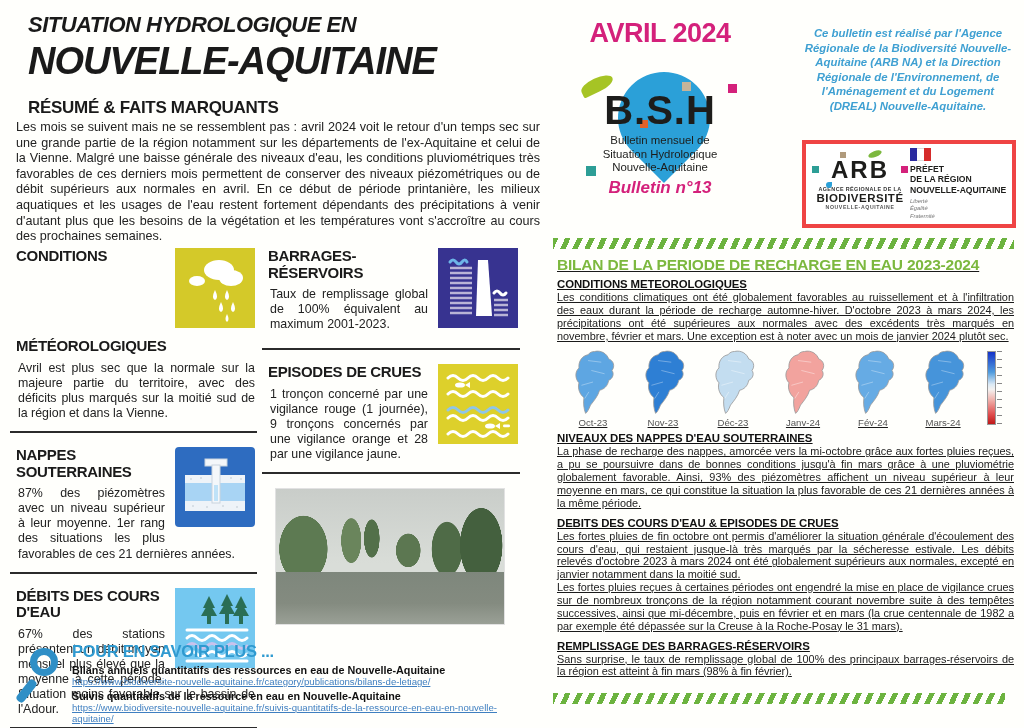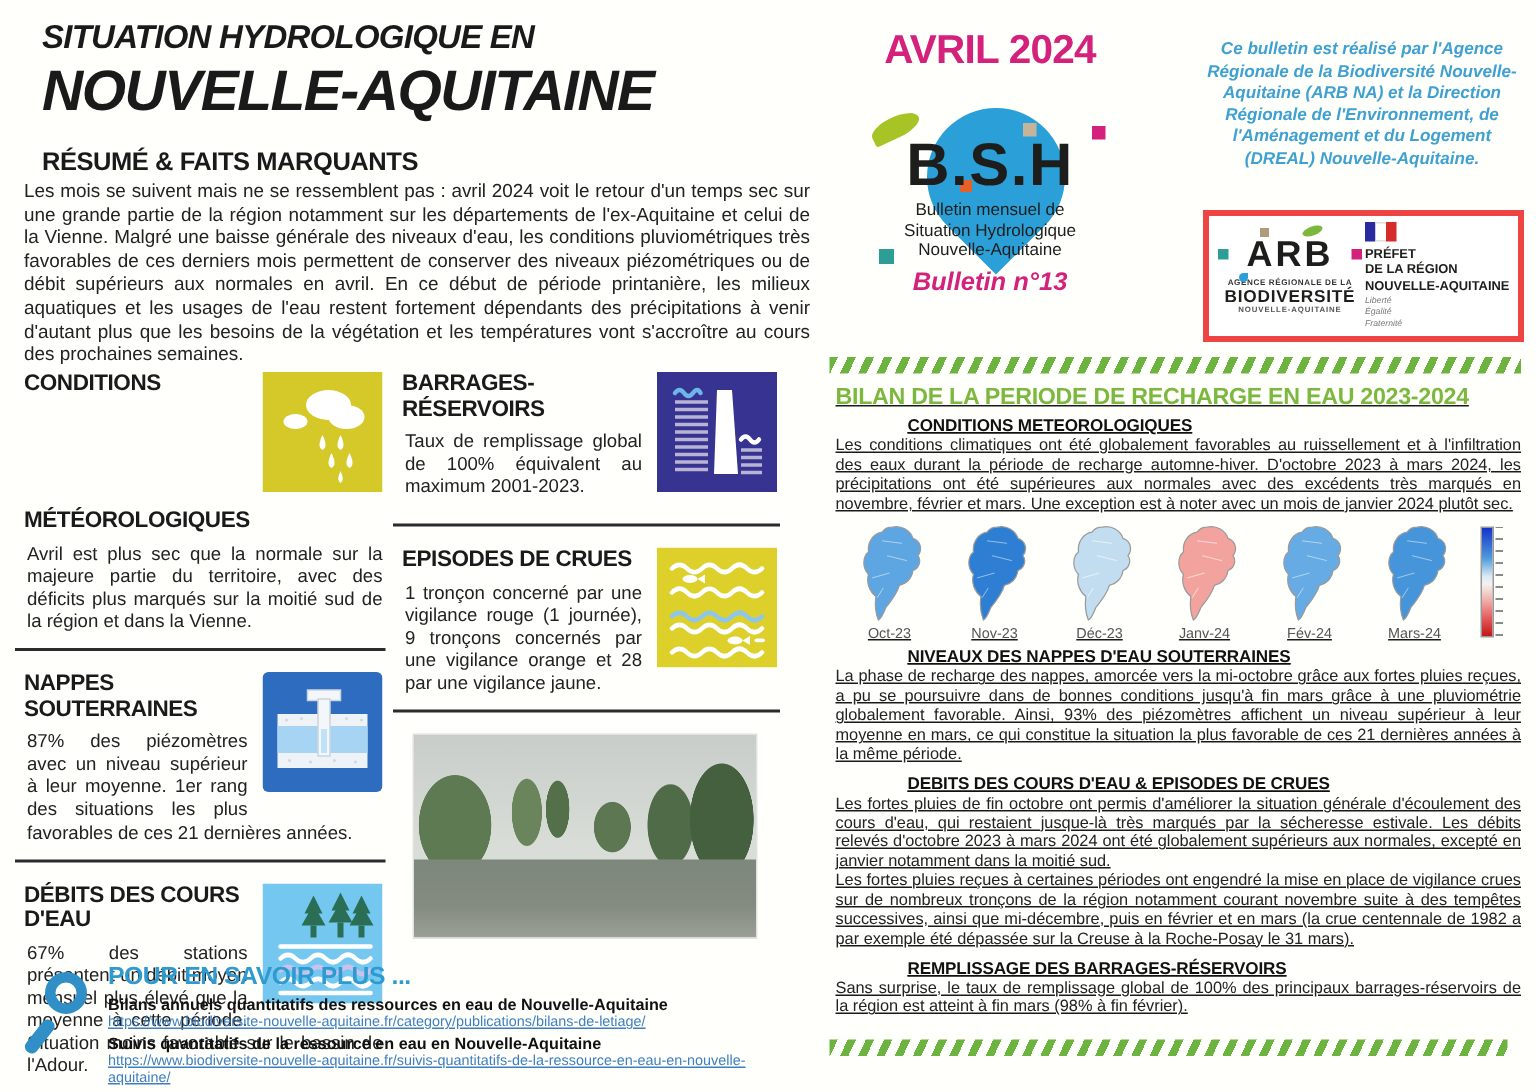--- a/index.html
+++ b/index.html
@@ -88,21 +88,21 @@
   .savoir-title { font-size:16.5px; font-weight:900; color:#2f9ad0; letter-spacing:-0.3px; margin-bottom:3px; }
   .link-label { font-size:10.8px; font-weight:700; color:#111; margin-top:3px; }
   .link-url { font-size:9.6px; color:#3f7fc0; text-decoration:underline; display:block; }
 
   
   .rightcol { position:absolute; left:553px; top:238px; width:461px; height:472px;text-decoration:underline; }
   .hatch { height:11px; background:repeating-linear-gradient(115deg, #6cb33f 0 5px, transparent 5px 11px); }
   .hatch-bottom { position:absolute; left:0; bottom:6px; width:452px; }
   .r-title { margin:7px 0 4px 4px; font-size:15.5px; font-weight:900; color:#7cb83e; letter-spacing:-0.2px; }
   .rsec { margin:4px 0 7px 4px; }
-  .rsec h4 { font-size:11.4px; font-weight:700; text-decoration:underline; color:#111; margin-bottom:1px; letter-spacing:-0.1px;margin-left:48px; }
+  .rsec h4 { font-size:11.4px; font-weight:700; text-decoration:underline; color:#111; margin-bottom:1px; letter-spacing:-0.1px; }
   .rsec p { font-size:10.9px; line-height:1.18; color:#222; text-align:justify; white-space:pre-line; }
 
   .maps-row { display:flex; align-items:flex-start; margin:6px 0 4px 8px; gap:6px; }
   .map-item { width:64px; text-align:center; }
   .map-item svg { display:block; margin:0 auto; }
   .map-label { font-size:9.6px; color:#555; margin-top:2px; }
   .colorbar-wrap { display:flex; margin-left:6px; margin-top:2px; }
   .colorbar { width:9px; height:74px; border:1px solid #999;
       background:linear-gradient(#1533c8, #4f9bdd 28%, #dceaf5 45%, #f4f2f0 52%, #f0b4ae 66%, #e05050 86%, #c01818); }
   .cb-ticks { width:5px; height:74px; margin-left:1px;

